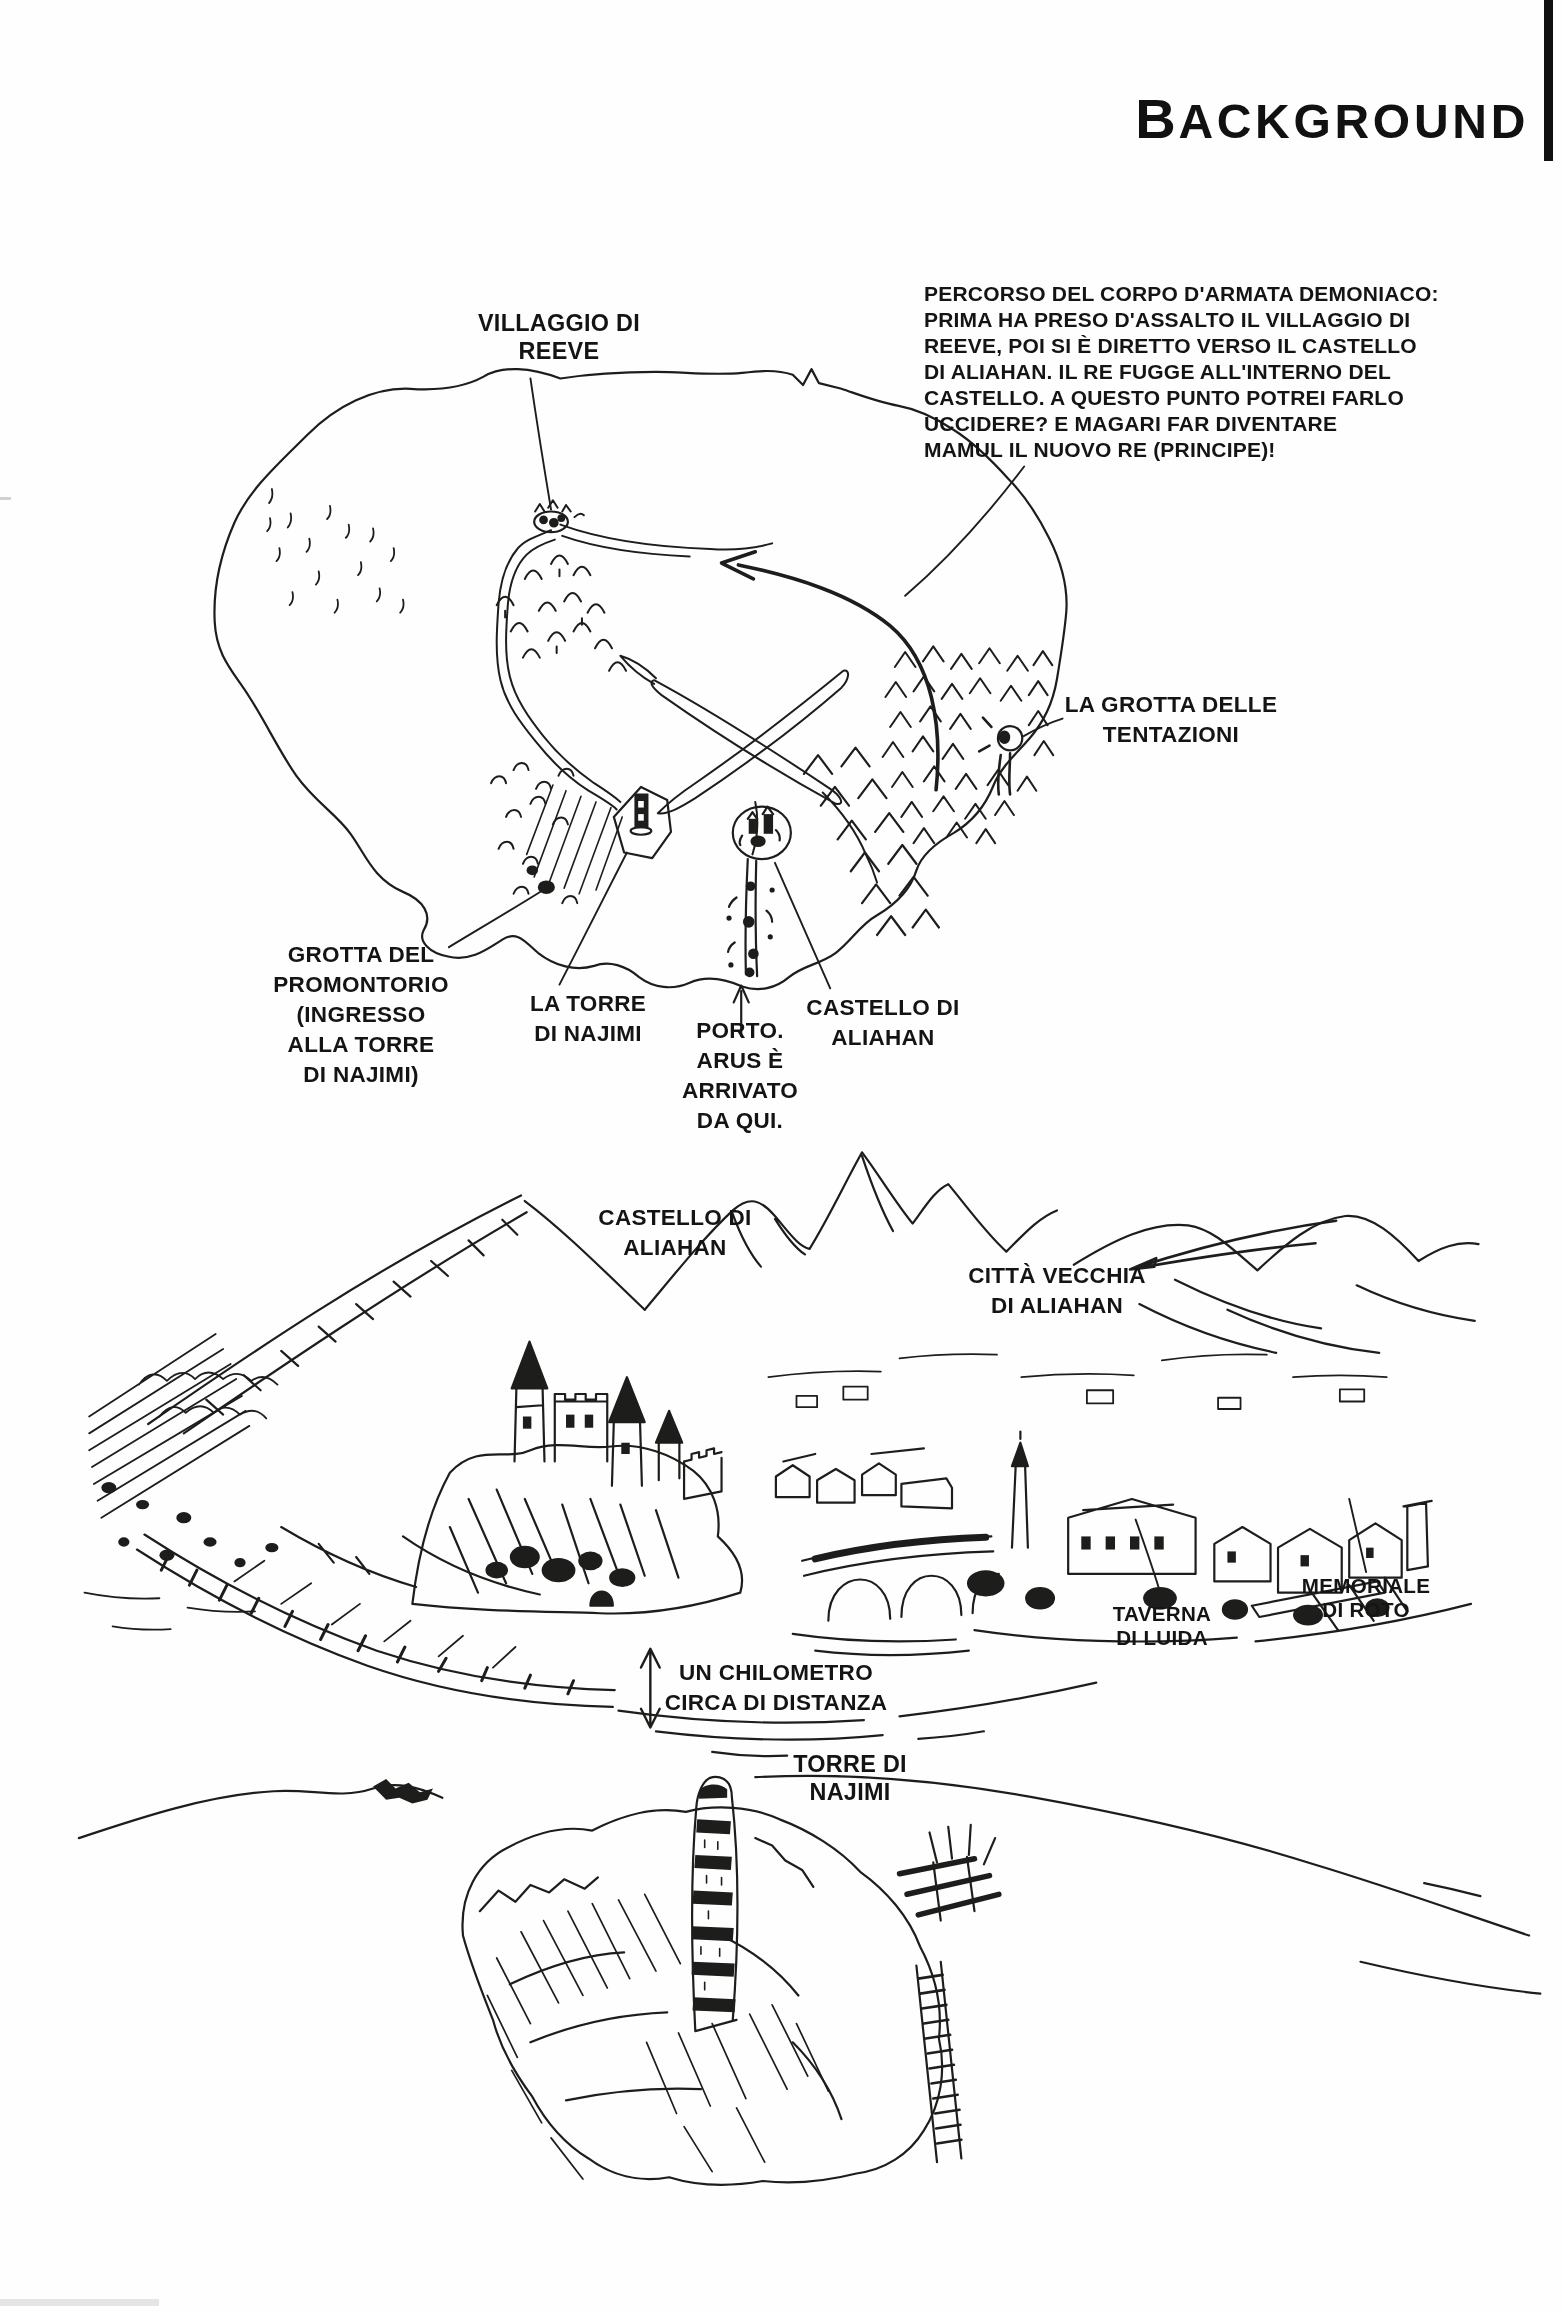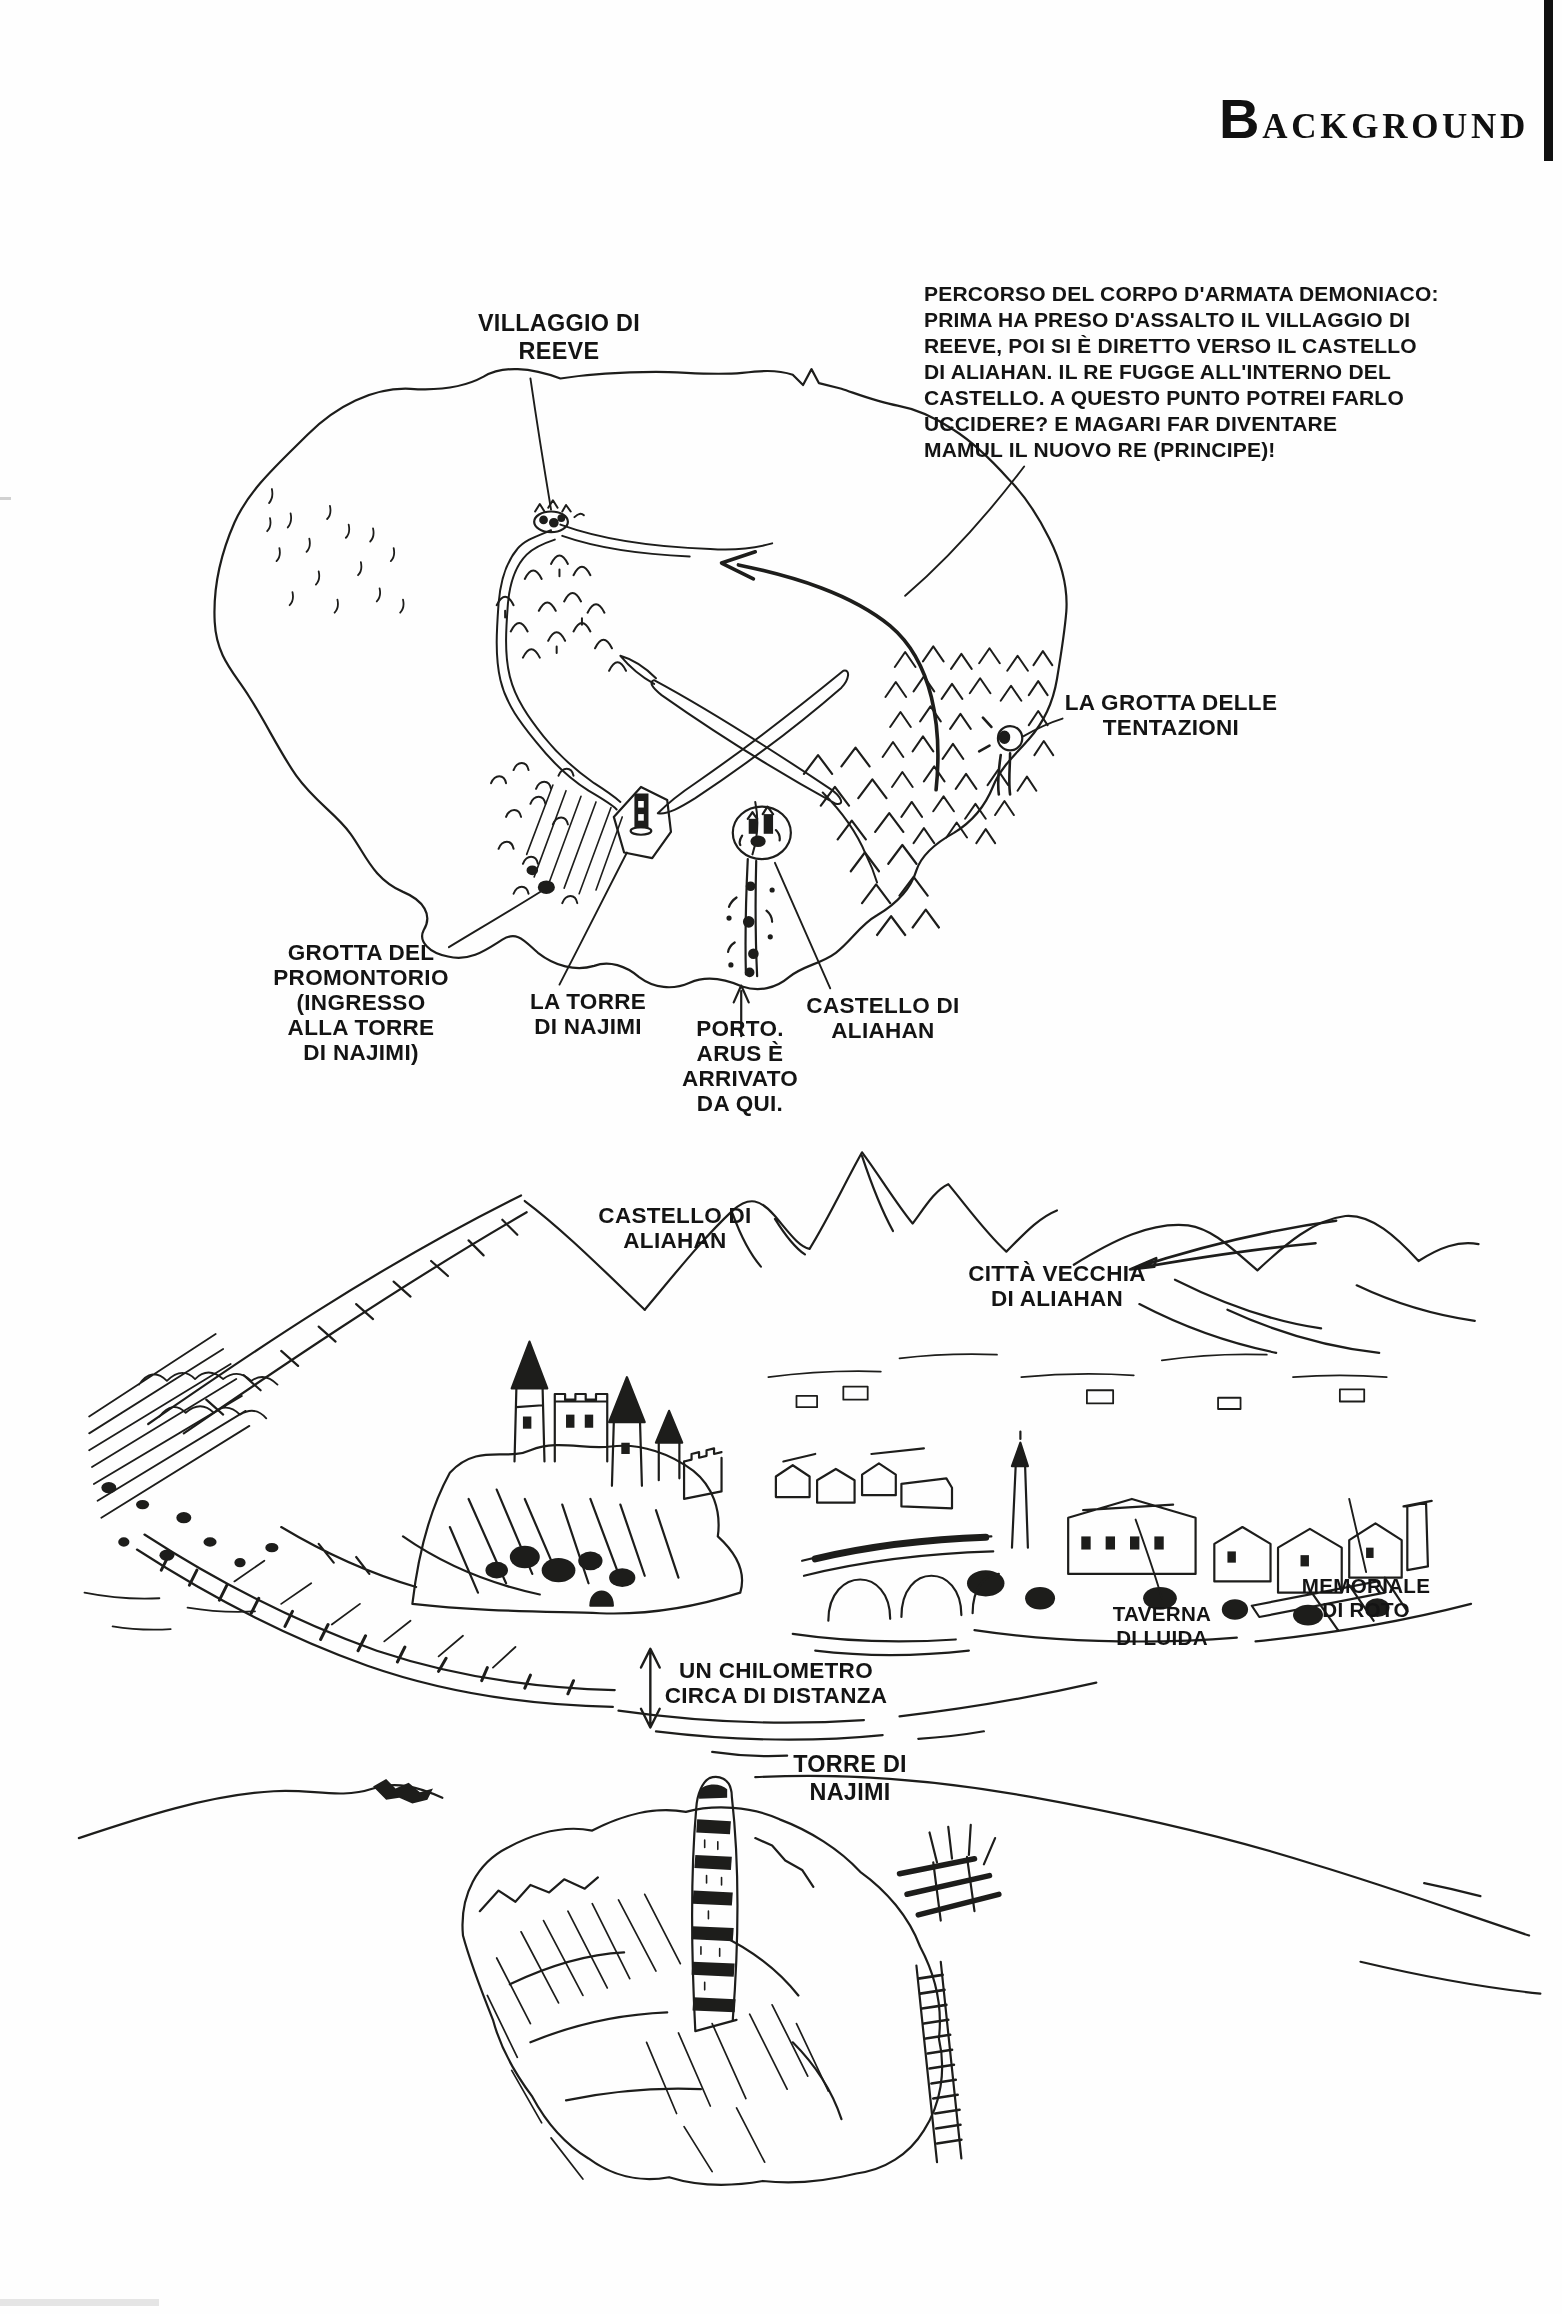--- a/index.html
+++ b/index.html
@@ -4,30 +4,30 @@
 <style>
   html,body{margin:0;padding:0;background:#e8e8e8;}
   .page{position:relative;width:1563px;height:2314px;background:#fefefe;overflow:hidden;
         font-family:"Liberation Sans", sans-serif;color:#161616;}
   .art{position:absolute;left:0;top:0;width:1563px;height:2314px;}
   .art path,.art line,.art ellipse,.art circle,.art polyline{vector-effect:non-scaling-stroke;}
 
   
   .hdr{position:absolute;top:86px;right:34px;white-space:nowrap;font-weight:bold;color:#111;}
   .hdr .big{font-size:56px;letter-spacing:2.8px;}
-  .hdr .rest{font-size:35px;letter-spacing:3.7px;font-family:Liberation Serif, serif;}
+  .hdr .rest{font-size:48px;letter-spacing:3.7px;}
   .hdr-bar{position:absolute;top:0;left:1544px;width:9.4px;height:161px;background:#111;}
 
   
   .lbl{position:absolute;font-weight:bold;white-space:pre-line;text-align:center;
        transform:translateX(-50%);line-height:24px;font-size:20.6px;letter-spacing:0.3px;color:#141414;}
   .lbl.big{font-size:23.4px;line-height:28px;margin-left:16px;}
   .note{position:absolute;left:924px;top:281px;width:600px;font-weight:bold;font-size:21px;
         line-height:26px;white-space:pre-line;text-align:left;letter-spacing:0.2px;color:#141414;}
-  .pan{font-size:22.5px;line-height:25px;}
+  .pan{font-size:22.5px;line-height:30px;}
   .smudge{position:absolute;left:0;top:2299px;width:159px;height:6.6px;background:#cfcfcf;opacity:.55;}
   .edge-tick{position:absolute;left:0;top:497px;width:11.2px;height:2.8px;background:#bdbdbd;opacity:.7;}
 </style>
 </head>
 <body>
 
 <div class="page">
 
   <svg class="art" viewBox="0 0 1668 2470" fill="none" stroke="#1d1d1b" stroke-width="2.2" stroke-linecap="round" stroke-linejoin="round">
 

